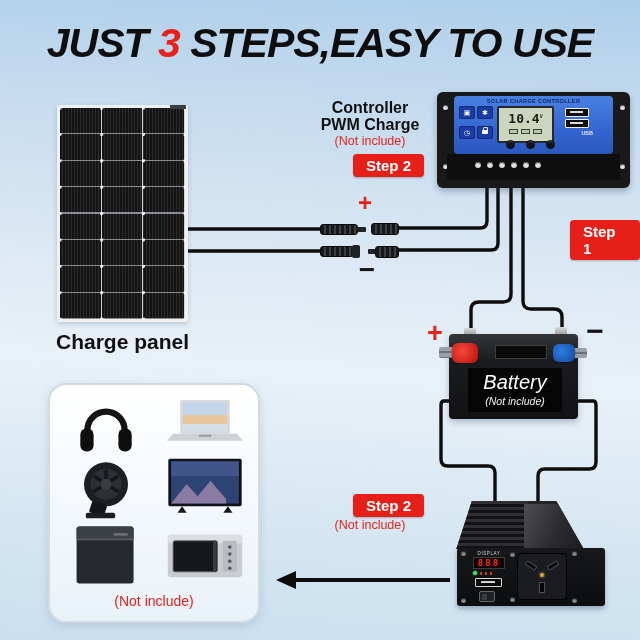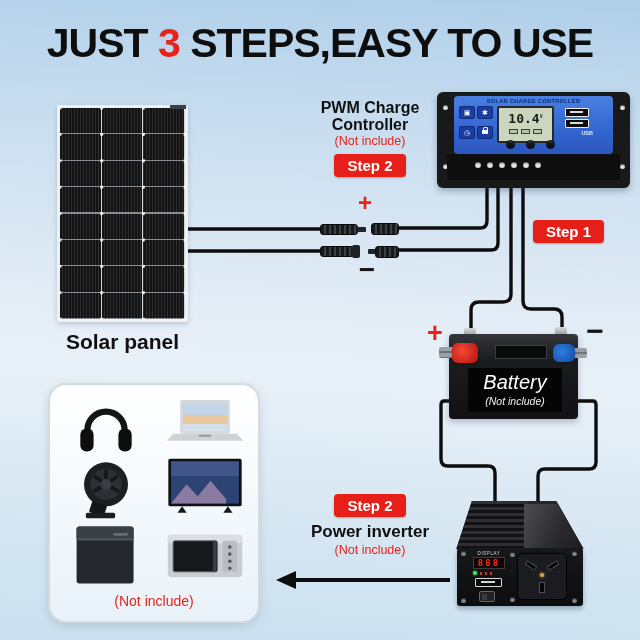--- a/index.html
+++ b/index.html
@@ -6,21 +6,21 @@
   html,body { width:640px; height:640px; }
   body { font-family:"Liberation Sans", sans-serif; overflow:hidden; }
   #stage {
     position:relative; width:640px; height:640px;
     background:linear-gradient(183deg,#aecfe9 0%,#c3daee 16%,#dde9f4 42%,#e9f1f8 58%,#d5e6f2 82%,#cae0ef 100%);
   }
   .abs { position:absolute; }
 
   
   #title { top:20px; left:0; width:640px; text-align:center;
-    font-size:41px; font-weight:bold; color:#0e0e0e; letter-spacing:-1px; white-space:pre; }
+    font-size:41px; font-weight:bold; color:#0e0e0e; letter-spacing:-1px; white-space:pre;font-style:italic; }
   #title .hl { color:#e8221b; }
 
   
   #solar-panel { left:57px; top:105px; width:131px; height:217px;
     background:#eef0f1; border-radius:2px; padding:3px;
     box-shadow:0 2px 5px rgba(60,80,100,.25); }
   #solar-cells { width:100%; height:100%; position:relative;
     background-image:
       radial-gradient(circle 1.4px at 1.4px 1.4px, rgba(255,255,255,.95) 0 1.4px, rgba(255,255,255,0) 1.6px),
       repeating-linear-gradient(90deg, rgba(0,0,0,0) 0 40.6px, #cfd4d8 40.6px 41.7px),
@@ -39,21 +39,21 @@
   .mc4 { background:repeating-linear-gradient(90deg,#17181a 0 3px,#3d4045 3px 5px);
     border-radius:3px; border:1px solid #0a0a0a; }
   .mc4-pin { background:#202225; border-radius:1px; }
   #mc4-plus { left:350px; top:189px; width:30px; text-align:center;
     font-size:24px; font-weight:bold; color:#e8221b; }
   #mc4-minus { left:352px; top:254px; width:30px; text-align:center;
     font-size:28px; font-weight:bold; color:#141414; }
 
   
   .badge { display:inline-block; background:#e71f19; color:#fff; font-weight:bold;
-    font-size:15px; padding:3px 13px; border-radius:4px; box-shadow:0 1px 2px rgba(0,0,0,.25); }
+    font-size:15px; padding:3px 13px; border-radius:4px; box-shadow:0 1px 2px rgba(0,0,0,.25);margin-left:37px; }
   .not-include { color:#e8221b; }
   #pwm-block { left:303px; top:99px; width:134px; text-align:center; }
   #pwm-block .dev-name { font-size:16px; font-weight:bold; color:#101010; line-height:17px; }
   #pwm-block .not-include { font-size:12.5px; margin-top:1px; }
   #pwm-block .badge { margin-top:6px; }
   #step1-badge { left:533px; top:220px; }
   #inv-block { left:300px; top:494px; width:140px; text-align:center; }
   #inv-block .dev-name { font-size:17px; font-weight:bold; color:#101010; margin-top:5px; }
   #inv-block .not-include { font-size:12.5px; margin-top:1px; }
 
@@ -114,21 +114,21 @@
   #bat-plus { left:420px; top:318px; width:30px; text-align:center; font-size:27px; font-weight:bold; color:#e8221b; }
   #bat-minus { left:580px; top:314px; width:30px; text-align:center; font-size:30px; font-weight:bold; color:#141414; }
 
   
   #inv-top { left:455px; top:501px; width:130px; height:48px;
     clip-path:polygon(13% 0,78% 0,99% 100%,1% 100%); background:#242424; }
   #inv-fins { position:absolute; left:0; top:0; width:56%; height:100%;
     background:repeating-linear-gradient(180deg,#303033 0 3px,#121214 3px 6px); }
   #inv-toppanel { position:absolute; left:53%; top:6%; width:46%; height:92%;
     background:linear-gradient(115deg,#4d4d52 0%,#2a2a2e 60%,#1d1d20 100%); }
-  #inv-front { left:457px; top:548px; width:126px; height:58px;
+  #inv-front { left:457px; top:548px; width:148px; height:58px;
     background:linear-gradient(180deg,#17181a,#0c0d0e); border-radius:3px;
     box-shadow:0 3px 5px rgba(40,60,90,.35); }
   #inv-front .screw { position:absolute; width:5px; height:5px; border-radius:50%;
     background:#86898d; box-shadow:inset 0 1px 1px rgba(0,0,0,.8); }
   #inv-display-label { position:absolute; left:10px; top:3px; width:44px; text-align:center;
     font-size:4.5px; color:#d5d8db; letter-spacing:.6px; }
   #inv-led { position:absolute; left:16px; top:9px; width:32px; height:12px;
     background:#150303; border:1px solid #3c3c3c; text-align:center;
     font-family:"DejaVu Sans Mono", monospace; font-weight:bold; font-size:9px;
     color:#ff2d20; line-height:11px; letter-spacing:2px; }
@@ -179,35 +179,35 @@
       <path d="M574,401 H593 Q596,401 596,405 V462 Q596,469 589,469 H545 Q538,469 538,476 V508"></path>
       <path d="M450,580 H294" stroke-width="4"></path>
     </g>
     <polygon points="276,580 296,571 296,589" fill="#0d0d0d"></polygon>
   </svg>
 
   <div id="solar-panel" class="abs">
     <div id="solar-cells"></div>
     <div id="panel-sticker" class="abs"></div>
   </div>
-  <div id="solar-caption" class="abs">Solar panel</div>
+  <div id="solar-caption" class="abs">Charge panel</div>
 
   <div class="abs mc4" style="left:320px;top:224px;width:38px;height:11px;"></div>
   <div class="abs mc4-pin" style="left:357px;top:227px;width:9px;height:5px;"></div>
   <div class="abs mc4" style="left:371px;top:223px;width:28px;height:12px;"></div>
   <div class="abs mc4" style="left:320px;top:246px;width:34px;height:11px;"></div>
   <div class="abs mc4-pin" style="left:352px;top:245px;width:8px;height:13px;border-radius:2px;"></div>
   <div class="abs mc4-pin" style="left:368px;top:249px;width:8px;height:5px;"></div>
   <div class="abs mc4" style="left:375px;top:246px;width:24px;height:12px;"></div>
   <div id="mc4-plus" class="abs">+</div>
   <div id="mc4-minus" class="abs">−</div>
 
   <div id="pwm-block" class="abs">
+    <div class="dev-name">Controller</div>
     <div class="dev-name">PWM Charge</div>
-    <div class="dev-name">Controller</div>
     <div class="not-include">(Not include)</div>
     <div class="badge">Step 2</div>
   </div>
 
   <div id="controller" class="abs">
     <div class="screw" style="left:6px;top:13px;"></div>
     <div class="screw" style="left:6px;top:72px;"></div>
     <div class="screw" style="left:183px;top:13px;"></div>
     <div class="screw" style="left:183px;top:72px;"></div>
     <div id="ctl-blue">
@@ -264,21 +264,20 @@
       <div class="ni">(Not include)</div>
     </div>
   </div>
   <div id="clamp-red-handle" class="abs"></div>
   <div id="clamp-red" class="abs"></div>
   <div id="clamp-blue-handle" class="abs"></div>
   <div id="clamp-blue" class="abs"></div>
 
   <div id="inv-block" class="abs">
     <div class="badge">Step 2</div>
-    <div class="dev-name">Power inverter</div>
     <div class="not-include">(Not include)</div>
   </div>
 
   <div id="inv-top" class="abs">
     <div id="inv-fins"></div>
     <div id="inv-toppanel"></div>
   </div>
   <div id="inv-front" class="abs">
     <div class="screw" style="left:4px;top:3px;"></div>
     <div class="screw" style="left:4px;top:50px;"></div>

